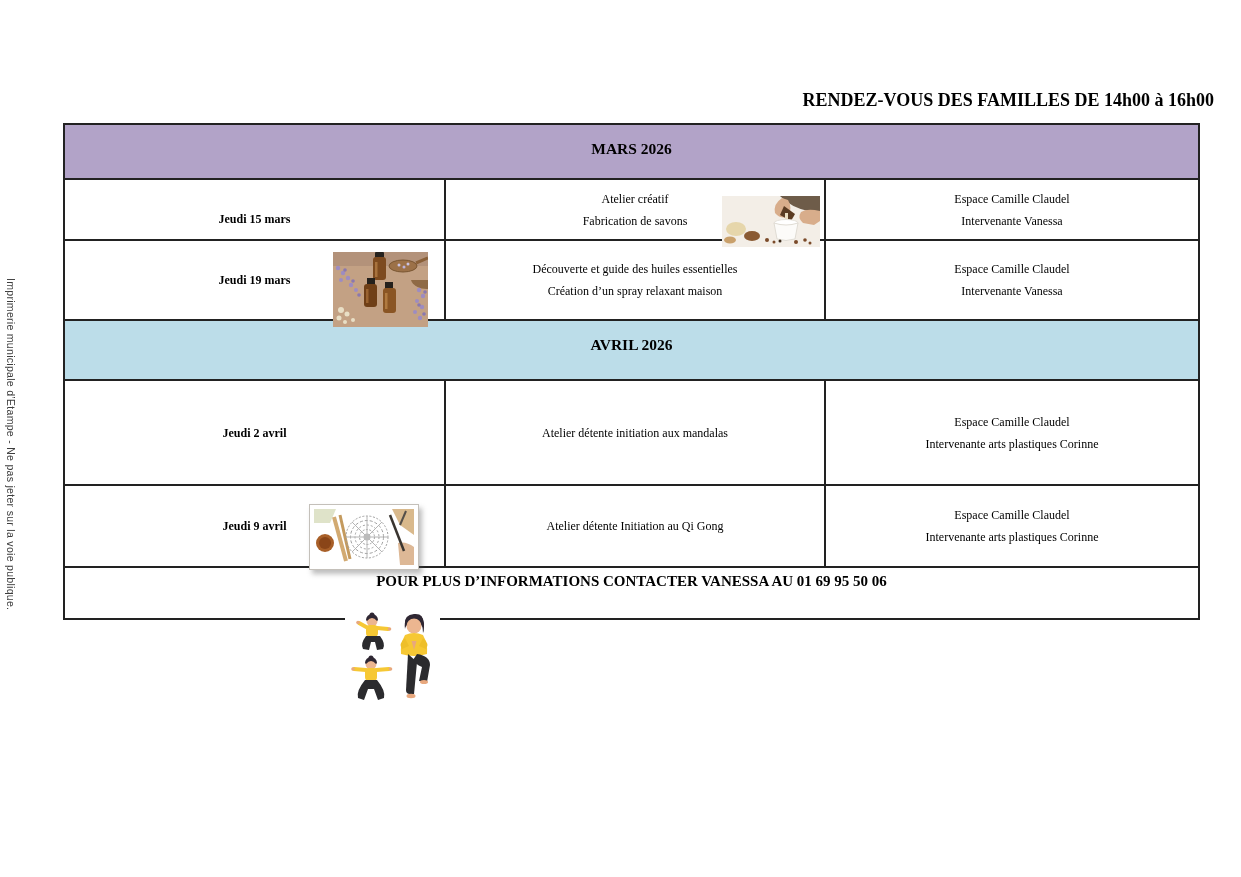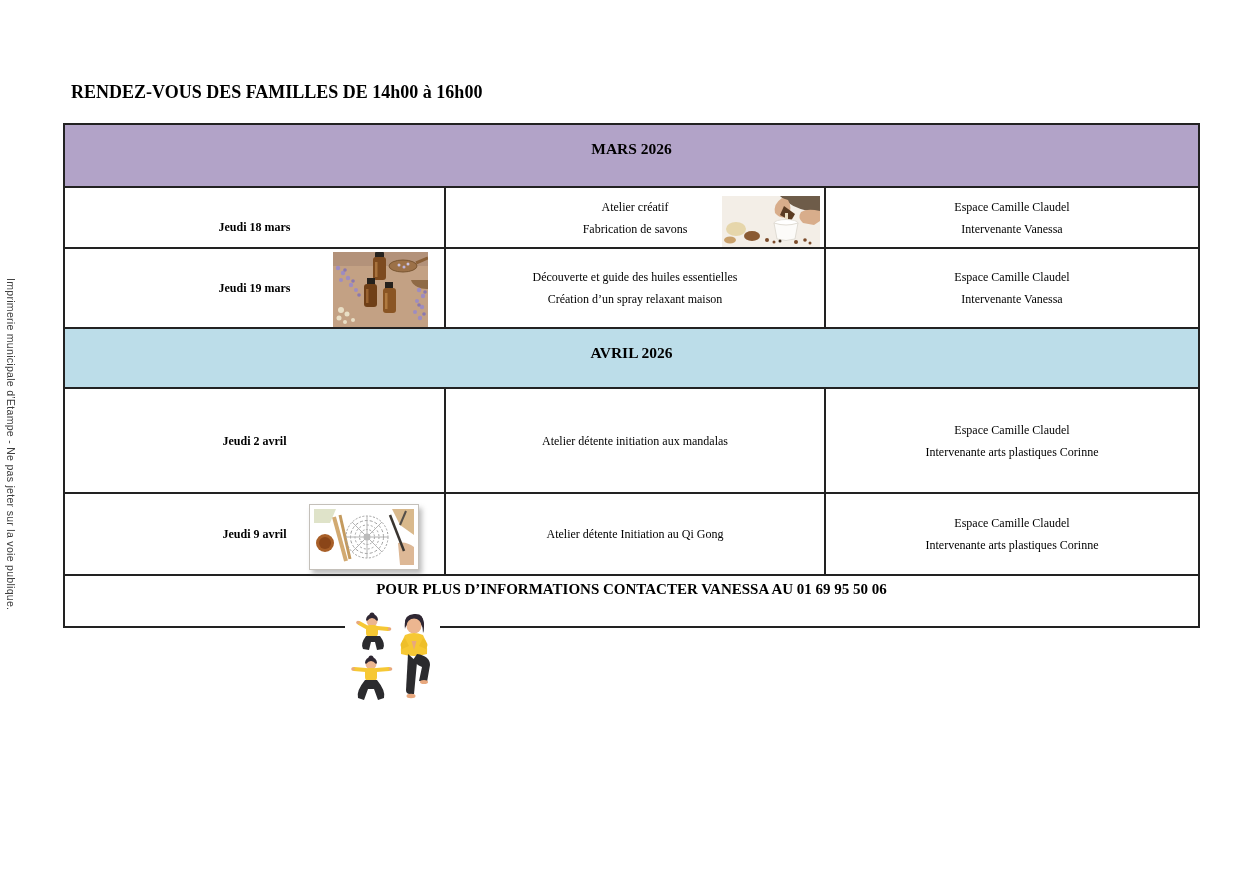--- a/index.html
+++ b/index.html
@@ -1,27 +1,27 @@
 <!DOCTYPE html>
 <html><head>
 <meta charset="utf-8">
 <style>
   html,body{margin:0;padding:0;background:#fff;}
   .page{position:relative;width:1241px;height:877px;background:#ffffff;overflow:hidden;
         font-family:"Liberation Serif",serif;color:#000;}
   .side-note{position:absolute;left:5px;top:278px;writing-mode:vertical-rl;
         font-family:"Liberation Sans",sans-serif;font-size:10.5px;color:#3d3d3d;
         letter-spacing:.3px;white-space:nowrap;}
-  .title{position:absolute;left:63px;top:74px;width:1135px;margin:8px;text-align:left;
+  .title{position:absolute;left:63px;top:74px;width:1135px;margin:16px;text-align:right;
         font-size:18px;font-weight:bold;}
   .table-wrap{position:absolute;left:63px;top:123px;width:1135px;}
   table{border-collapse:collapse;table-layout:fixed;width:1135px;}
   td{border:2px solid #222;text-align:center;font-size:12px;line-height:22px;
      padding:2px 6px;vertical-align:middle;overflow:hidden;}
-  tr.h63{height:63px}tr.h61{height:61px}tr.h80{height:80px}tr.h103{height:103px}
+  tr.h63{height:55px}tr.h61{height:61px}tr.h80{height:80px}tr.h103{height:103px}
   tr.h60{height:60px}tr.h105{height:105px}tr.h72{height:82px}tr.h81{height:81px}tr.h52{height:52px}
   tr.month td{font-weight:bold;vertical-align:top;padding-top:13px;font-size:15.5px;}
   tr.month-mars td{background:#b2a3c8;}
   tr.month-avril td{background:#bcdde9;}
   td.date{font-weight:bold;}
   td.shift-down{padding-top:20px;}
   tr.footer-row td{font-weight:bold;vertical-align:top;padding-top:2px;font-size:15px;}
   .img{position:absolute;line-height:0;}
   .img svg{display:block;}
   .img-soap{left:659px;top:73px;width:98px;height:51px;}
@@ -45,21 +45,21 @@
           <col style="width:381px">
           <col style="width:380px">
           <col style="width:374px">
         </colgroup>
       <tbody>
         <tr class="month month-mars h63">
           <td colspan="3">MARS 2026</td>
         </tr>
 
         <tr class="h61">
-          <td class="date shift-down">Jeudi 18 mars</td>
+          <td class="date shift-down">Jeudi 15 mars</td>
           <td class="act">
             <div>Atelier créatif</div>
             <div>Fabrication de savons</div>
           </td>
           <td class="loc">
             <div>Espace Camille Claudel</div>
             <div>Intervenante Vanessa</div>
           </td>
         </tr>
 

